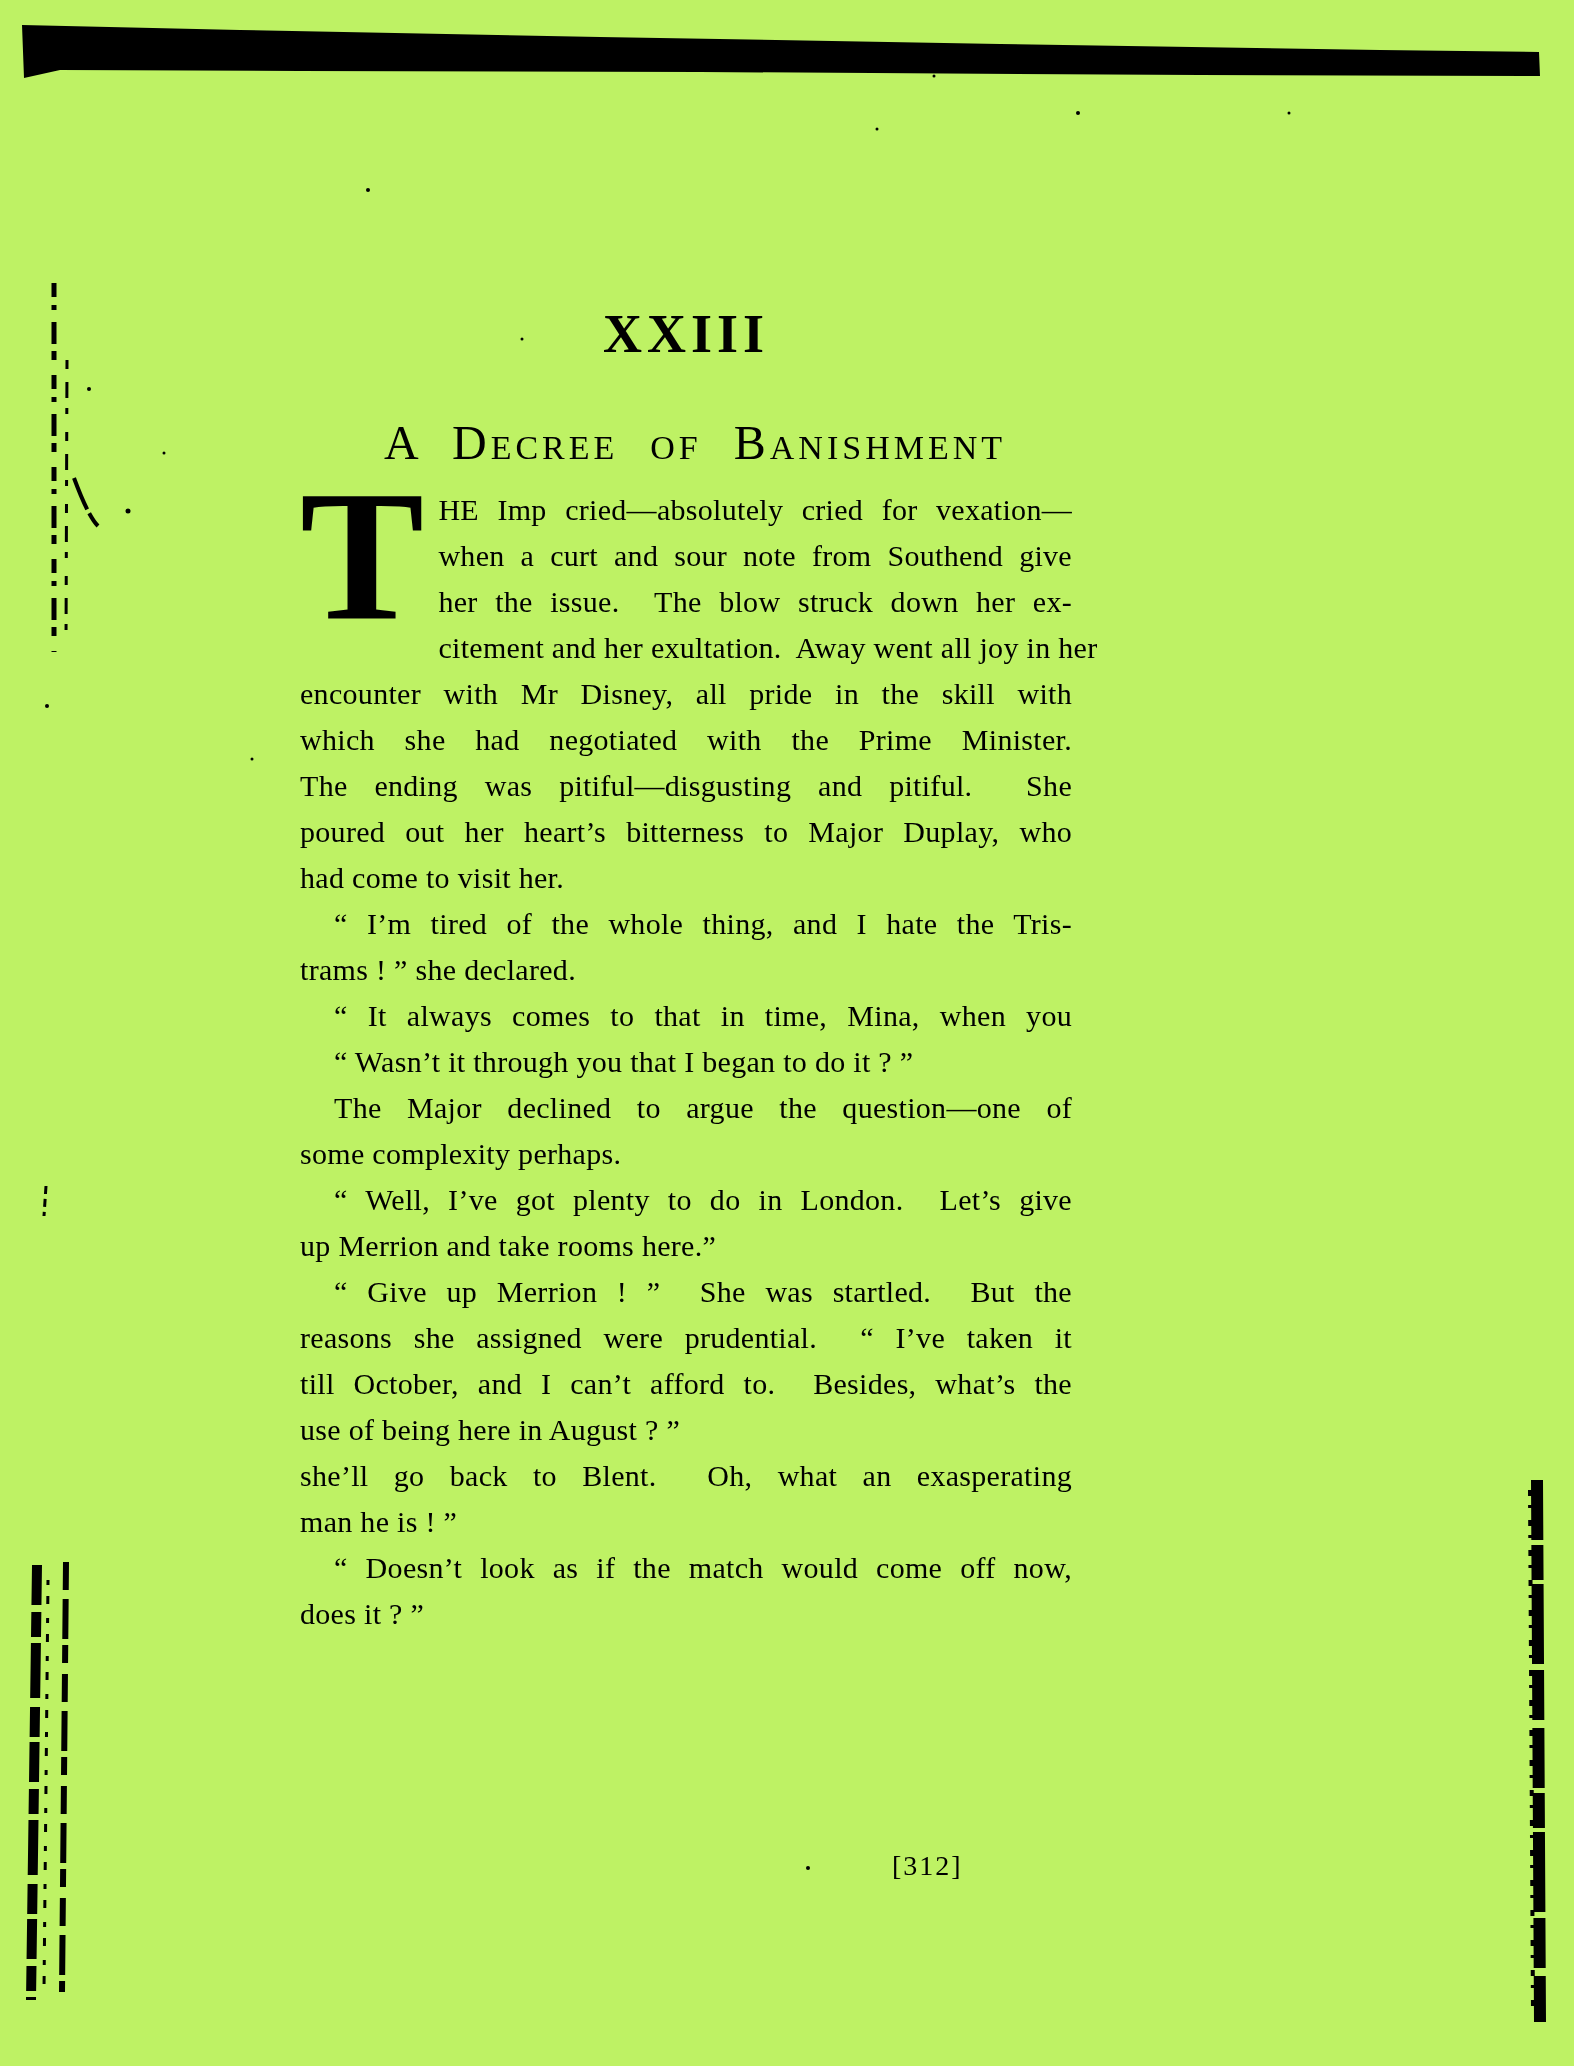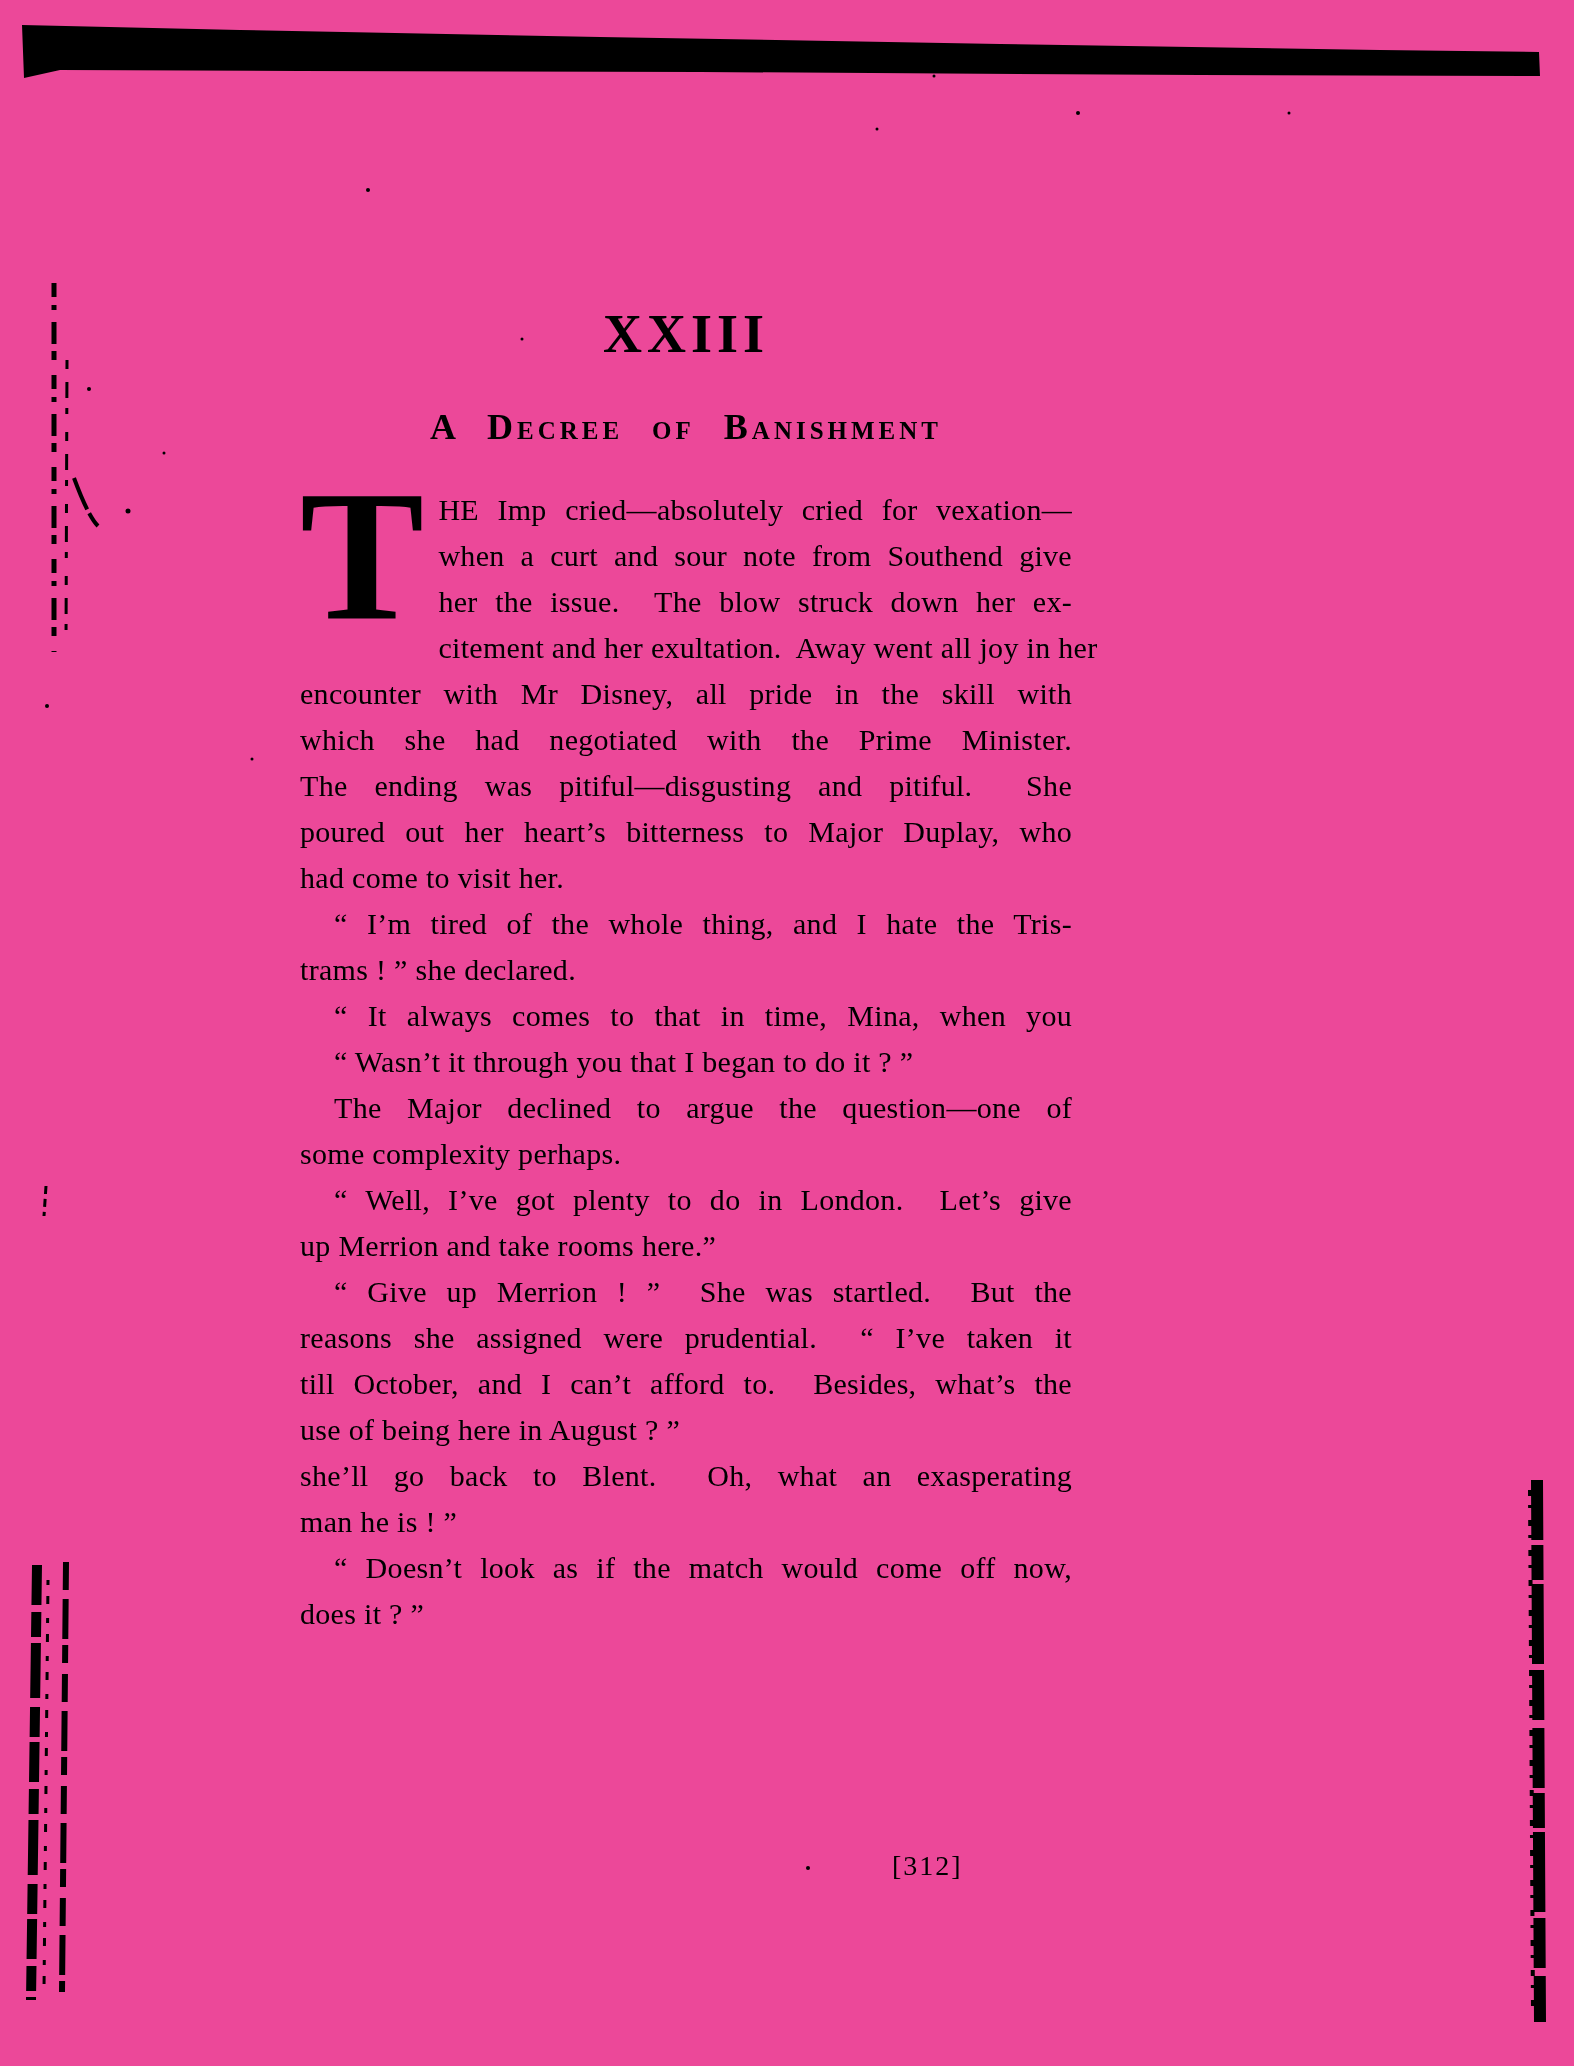--- a/index.html
+++ b/index.html
@@ -1,35 +1,35 @@
 <!DOCTYPE html>
 <html><head>
 <meta charset="utf-8">
 <style>
   html,body{margin:0;padding:0;background:#e8e8e8;}
   .page{
     position:relative;
     width:1574px;height:2066px;
-    background:#ec4899;
+    background:#bef264;
     overflow:hidden;
     font-family:"Liberation Serif", serif;
     color:#000;
   }
   .artifacts{position:absolute;left:0;top:0;width:1574px;height:2066px;pointer-events:none;}
   .content{position:absolute;left:300px;top:0;width:772px;}
   .chapter-number{
     position:absolute;left:0;top:303px;width:100%;
     margin:0;text-align:center;
     font-size:54px;font-weight:bold;letter-spacing:5px;
   }
   .chapter-title{
     position:absolute;left:0;top:406px;width:100%;
-    margin:0;text-align:center;
+    margin:9px;text-align:center;
     font-variant:small-caps;
-    font-size:36px;font-weight:bold;
+    font-size:48px;font-weight:normal;
     letter-spacing:4px;word-spacing:16px;
   }
   .body-text{position:absolute;left:0;top:487px;width:772px;font-size:30px;line-height:46px;letter-spacing:.3px;}
   .paragraph{margin:0;}
   .drop-cap{
     float:left;
     font-size:186px;line-height:130px;
     height:138px;
     margin:4px 14px 0 0;
     font-weight:bold;

